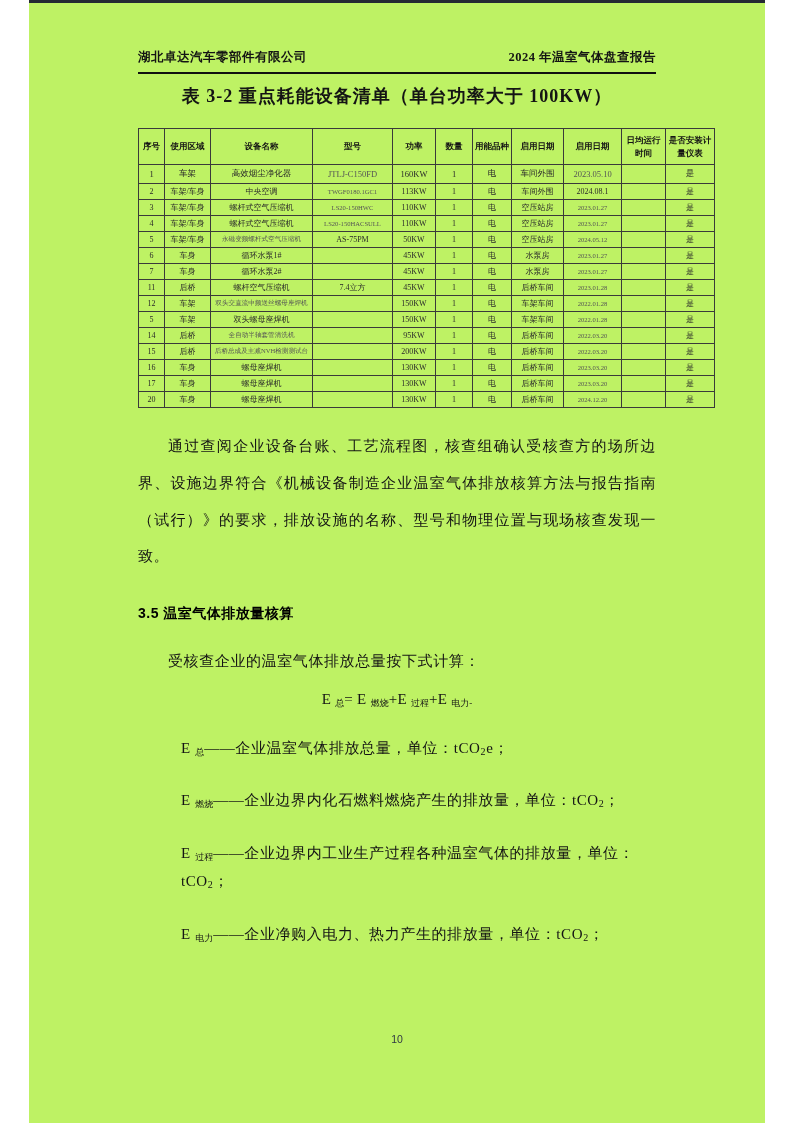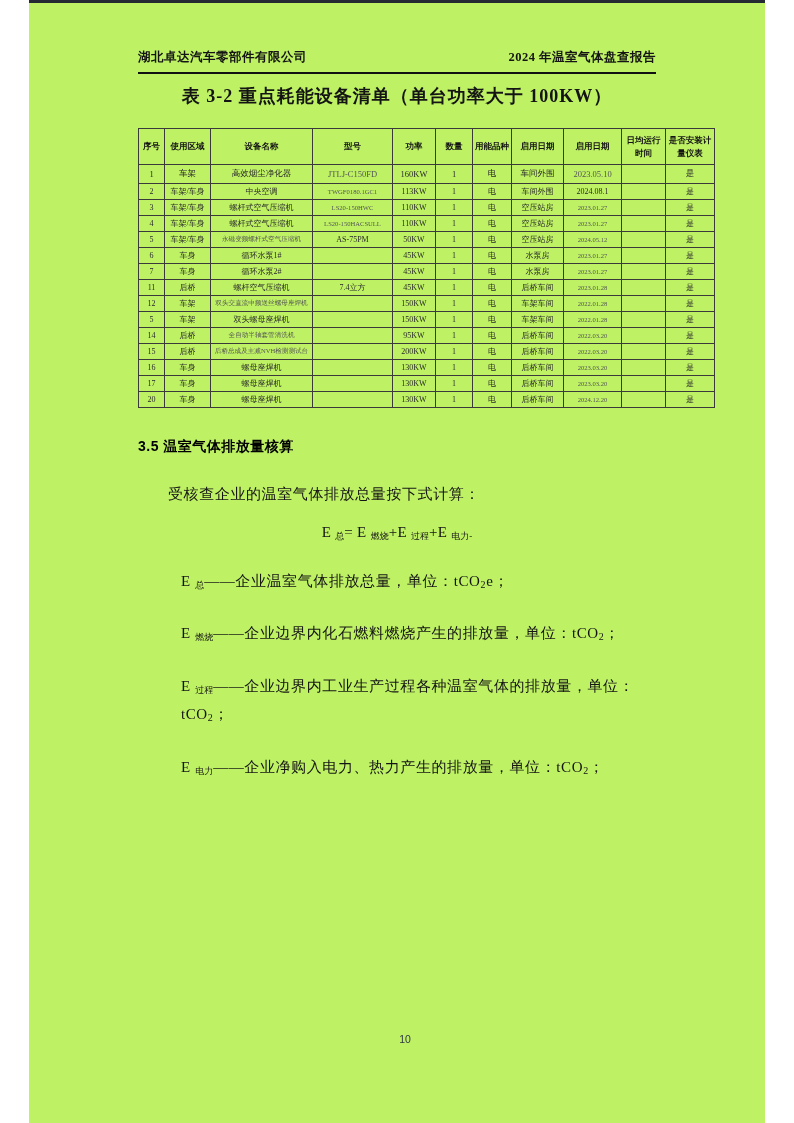--- a/index.html
+++ b/index.html
@@ -102,21 +102,21 @@
     margin-top: 24px;
     margin-left: 43px;
     line-height: 1.9;
     letter-spacing: 0.6px;
   }
   sub.u { font-size: 10px; vertical-align: -2px; }
   
   .page-footer {
     position: absolute;
     bottom: 78px;
-    left: 8px;
+    left: 0;
     width: 100%;
     text-align: center;
     font-family: "Liberation Sans", "DejaVu Sans", sans-serif;
     font-size: 10.5px;
     color: #2f3744;
   }
 </style>
 </head>
 <body>
 
@@ -351,20 +351,21 @@
             <td>1</td>
             <td>电</td>
             <td>后桥车间</td>
             <td class="xs">2024.12.20</td>
             <td></td>
             <td>是</td>
           </tr>
         </tbody>
     </table>
 
+    <p class="body-para">通过查阅企业设备台账、工艺流程图，核查组确认受核查方的场所边界、设施边界符合《机械设备制造企业温室气体排放核算方法与报告指南（试行）》的要求，排放设施的名称、型号和物理位置与现场核查发现一致。</p>
 
     <h2 class="section">3.5 温室气体排放量核算</h2>
 
 
     <p class="body-para">受核查企业的温室气体排放总量按下式计算：</p>
 
     <div class="formula" id="formula"><span>E <sub class="s">总</sub></span><span>= E <sub class="s">燃烧</sub></span><span>+E <sub class="s">过程</sub></span><span>+E <sub class="s">电力-</sub></span></div>
 
     <div class="definitions" id="definitions">
         <div class="def-line">E <sub class="s">总</sub>——企业温室气体排放总量，单位：tCO<sub class="u">2</sub>e；</div>

